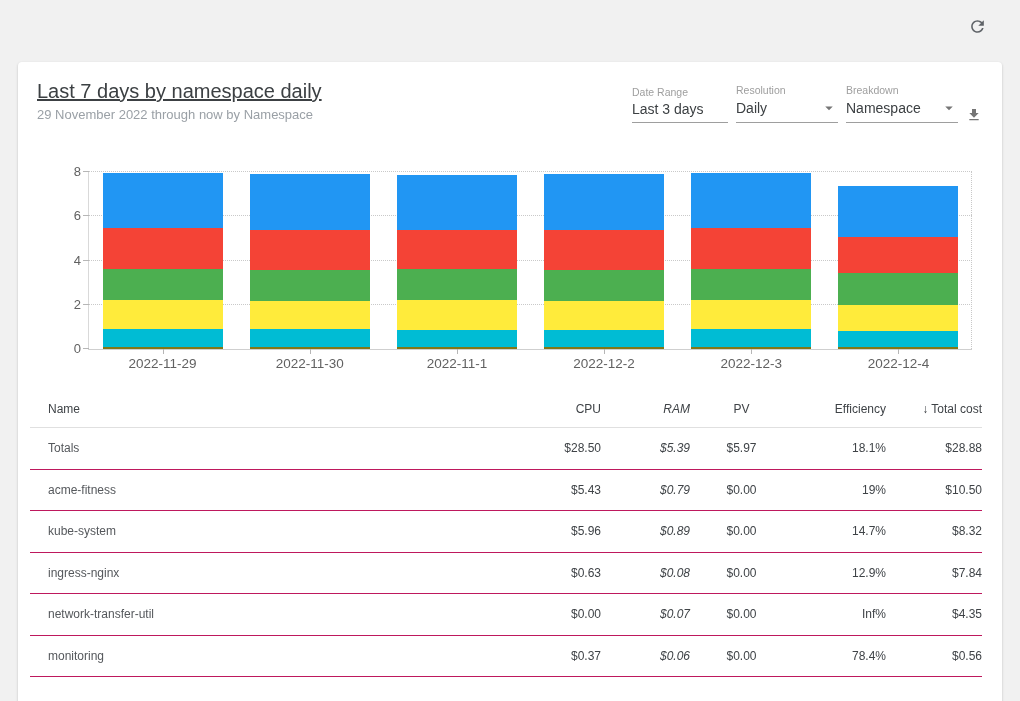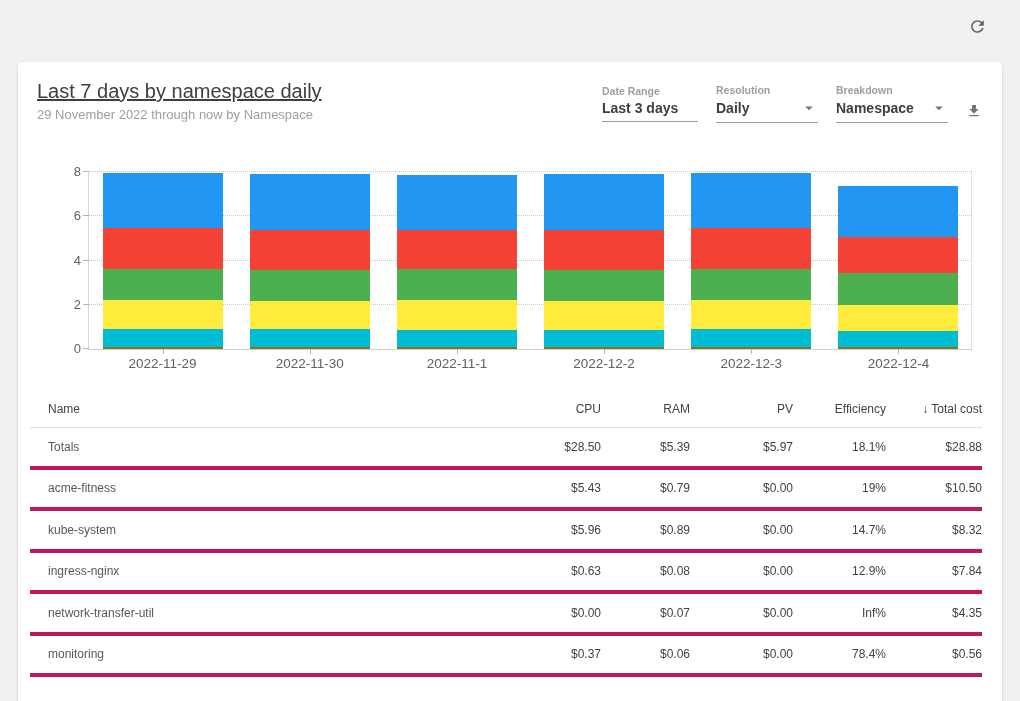--- a/index.html
+++ b/index.html
@@ -14,21 +14,21 @@
 
   
   .card { position:absolute; left:18px; top:62px; width:984px; height:780px;
     background:#ffffff; border-radius:4px;
     box-shadow:0 1px 3px rgba(0,0,0,0.12), 0 1px 2px rgba(0,0,0,0.10); }
 
   
   .card-title { position:absolute; left:19px; top:18px; font-size:20px; color:#3c4043;text-decoration:underline; }
   .card-subtitle { position:absolute; left:19px; top:45px; font-size:13px; color:#9aa0a6; }
 
-  .controls { position:absolute; top:22px; right:20px; display:flex; align-items:center; gap:18px;font-weight:bold; }
+  .controls { position:absolute; top:22px; right:20px; display:flex; align-items:flex-end; gap:8px; }
   .control { display:flex; flex-direction:column; }
   .control-label { font-size:10.5px; color:#9e9e9e; margin-bottom:3px; }
   .control-value { display:flex; justify-content:space-between; align-items:center;
     font-size:14px; color:#3c4043; padding-bottom:5px; border-bottom:1px solid #9e9e9e; cursor:pointer; }
   .w-date { width:96px; } .w-break { width:112px; } .w-res { width:102px; }
   .caret svg { fill:#757575; display:block; }
   .download-btn { border:none; background:transparent; cursor:pointer; padding:0; margin-top:15px; }
   .download-btn svg { fill:#757575; display:block; }
 
   
@@ -43,25 +43,25 @@
     text-align:right; font-size:13px; color:#616161; }
   .bar { position:absolute; bottom:0; display:flex; flex-direction:column-reverse; }
   .seg { width:100%; }
   .xtick { position:absolute; top:100%; height:5px; width:0; border-left:1px solid #b6b6b6; }
   .xlabel { position:absolute; top:calc(100% + 7px); transform:translateX(-50%);
     font-size:13.5px; color:#616161; white-space:nowrap; }
 
   
   .table { position:absolute; left:12px; right:20px; top:328px; }
   .t-row { display:flex; align-items:center; height:41.5px;
-    border-bottom:4px solid #be185d; font-size:12px; color:#3f4347; cursor:pointer; }
+    border-bottom:1px solid #be185d; font-size:12px; color:#3f4347; cursor:pointer; }
   .t-header { height:38px; border-bottom:1px solid #e0e0e0; cursor:default; }
   .cell-name { flex:1; padding-left:18px; color:#55585c; text-align:left; }
   .cell { text-align:right; }
-  .c1 { width:80px; } .c2 { width:89px; } .c3 { width:103px; } .c4 { width:93px; } .c5 { width:96px; }
+  .c1 { width:80px; } .c2 { width:89px;font-style:italic; } .c3 { width:103px;text-align:center; } .c4 { width:93px; } .c5 { width:96px; }
   .t-header .cell, .t-header .cell-name { color:#3f4347; }
   .sorticon { margin-right:3px; font-size:12px; color:#3f4347; }
 </style>
 </head>
 <body>
 
 <div class="topbar">
   <button class="refresh-btn">
     <span>
       <svg width="19" height="19" viewBox="0 0 24 24">

